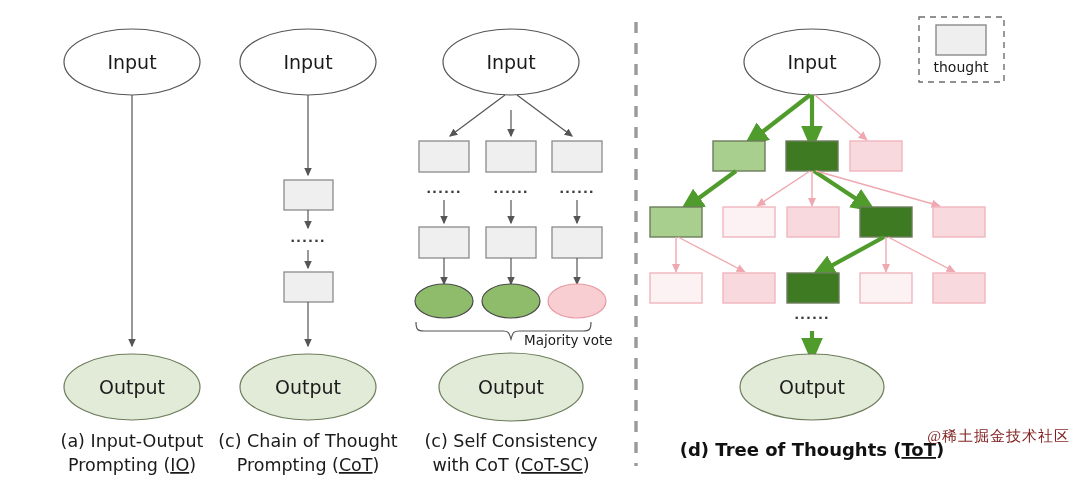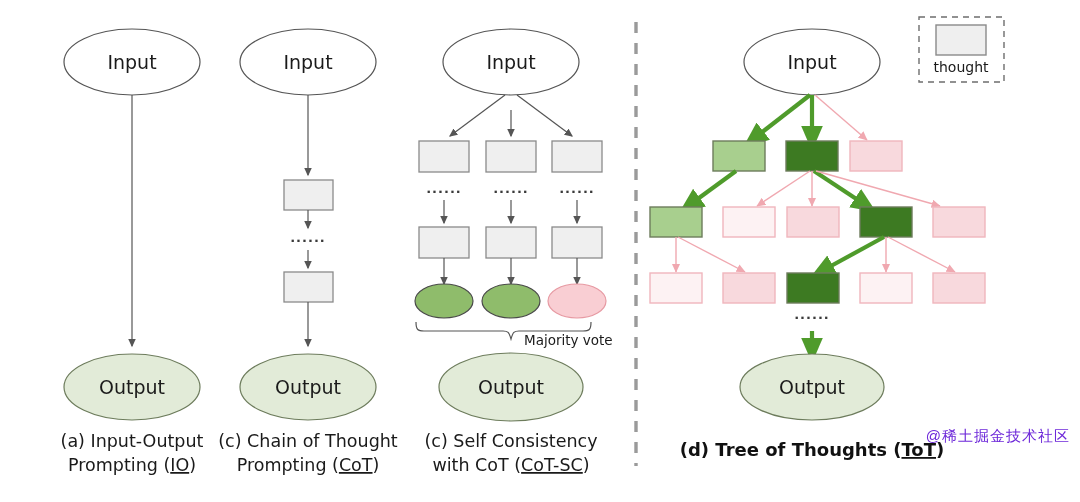--- a/index.html
+++ b/index.html
@@ -5,21 +5,21 @@
   html,body{margin:0;padding:0;background:#ffffff;}
   body{width:1080px;height:502px;overflow:hidden;font-family:"DejaVu Sans","Liberation Sans",sans-serif;}
   #stage{position:relative;width:1080px;height:450px;background:#fff;}
   svg#diagram{position:absolute;left:0;top:0;width:1080px;height:502px;}
   .node-label{font-family:"DejaVu Sans","Liberation Sans",sans-serif;font-size:19px;fill:#1a1a1a;text-anchor:middle;dominant-baseline:middle;}
   .caption{font-family:"DejaVu Sans","Liberation Sans",sans-serif;font-size:17.5px;fill:#1a1a1a;text-anchor:middle;}
   .caption-bold{font-family:"DejaVu Sans","Liberation Sans",sans-serif;font-size:18px;font-weight:bold;fill:#111;text-anchor:middle;}
   .small-label{font-family:"DejaVu Sans","Liberation Sans",sans-serif;font-size:13.5px;fill:#1a1a1a;text-anchor:start;}
   .legend-label{font-family:"DejaVu Sans","Liberation Sans",sans-serif;font-size:14px;fill:#1a1a1a;text-anchor:middle;}
   .dots{font-family:"DejaVu Sans","Liberation Sans",sans-serif;font-size:13px;fill:#3a3a3a;letter-spacing:1px;text-anchor:middle;font-weight:bold;}
-  .watermark{position:absolute;right:10px;bottom:4px;font-family:Liberation Sans, sans-serif;font-size:15px;color:#6d28d9;letter-spacing:1px;white-space:nowrap;text-align:center;}
+  .watermark{position:absolute;right:10px;bottom:4px;font-family:Liberation Serif, serif;font-size:15px;color:#7f1d1d;letter-spacing:1px;white-space:nowrap;text-align:center;}
   .u{text-decoration:underline;}
 </style>
 </head>
 <body>
 
 <div id="stage">
 
   <svg id="diagram" viewBox="0 0 1080 502">
     <defs>
       <marker id="ahGray" markerWidth="9" markerHeight="9" refX="6" refY="3.2" orient="auto">

